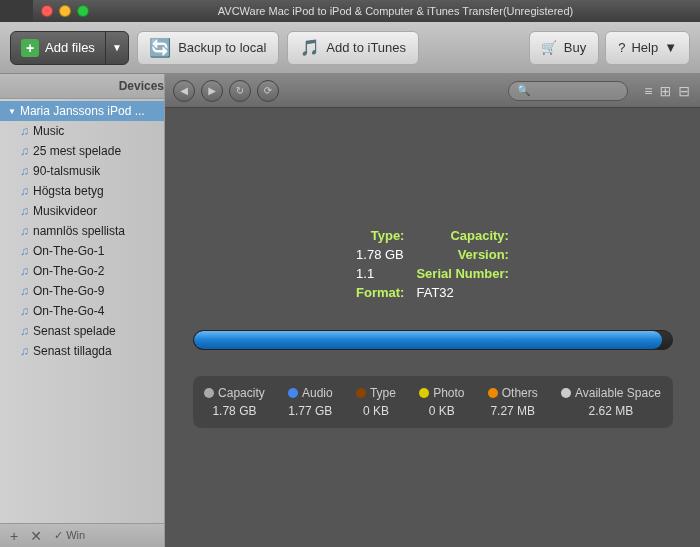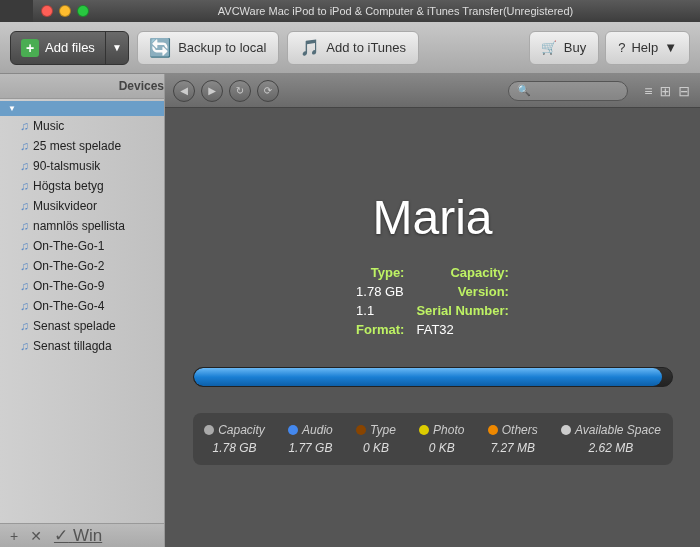--- a/index.html
+++ b/index.html
@@ -312,21 +312,20 @@
     .storage-legend {
       width: 100%;
       max-width: 480px;
       display: flex;
       justify-content: space-around;
       align-items: center;
       padding: 10px 0;
       background: rgba(0,0,0,0.2);
       border-radius: 8px;
       margin-top: 6px;
-      font-style: italic;
     }
     .legend-item {
       display: flex;
       flex-direction: column;
       align-items: center;
       gap: 4px;
     }
     .legend-dot-row {
       display: flex;
       align-items: center;
@@ -388,20 +387,21 @@
   </div>
 </div>
 
 <div class="main-content">
 
   <div class="sidebar">
     <div class="sidebar-header">Devices</div>
     <div class="sidebar-items">
       <div class="device-item selected">
         <span class="triangle">▼</span>
+        <span>Maria Janssons iPod ...</span>
       </div>
       <div class="playlist-item">
         <span class="playlist-icon">♫</span>
         <span>Music</span>
       </div>
       <div class="playlist-item">
         <span class="playlist-icon">♫</span>
         <span>25 mest spelade</span>
       </div>
       <div class="playlist-item">
@@ -441,21 +441,21 @@
         <span>Senast spelade</span>
       </div>
       <div class="playlist-item">
         <span class="playlist-icon">♫</span>
         <span>Senast tillagda</span>
       </div>
     </div>
     <div class="sidebar-footer">
       <button class="footer-btn">+</button>
       <button class="footer-btn">✕</button>
-      <button class="footer-btn" style="font-size:17px;text-decoration:underline;">
+      <button class="footer-btn" style="font-size:11px;">
         <span>✓</span>
         <span>Win</span>
       </button>
     </div>
   </div>
 
   <div class="main-panel">
 
     <div class="secondary-toolbar">
       <div class="nav-btn">◀</div>
@@ -467,21 +467,20 @@
         <input type="text" placeholder="" style="">
       </div>
       <div class="view-btns">
         <div class="view-btn">≡</div>
         <div class="view-btn">⊞</div>
         <div class="view-btn">⊟</div>
       </div>
     </div>
 
     <div class="device-info">
-      <div class="device-name">Maria</div>
 
       <div class="device-details">
         <span class="detail-label">Type:</span>
         <span class="detail-label">Capacity:</span>
         <span class="detail-value">1.78 GB</span>
         <span class="detail-label">Version:</span>
         <span class="detail-value">1.1</span>
         <span class="detail-label">Serial Number:</span>
         <span class="detail-label">Format:</span>
         <span class="detail-value">FAT32</span>

